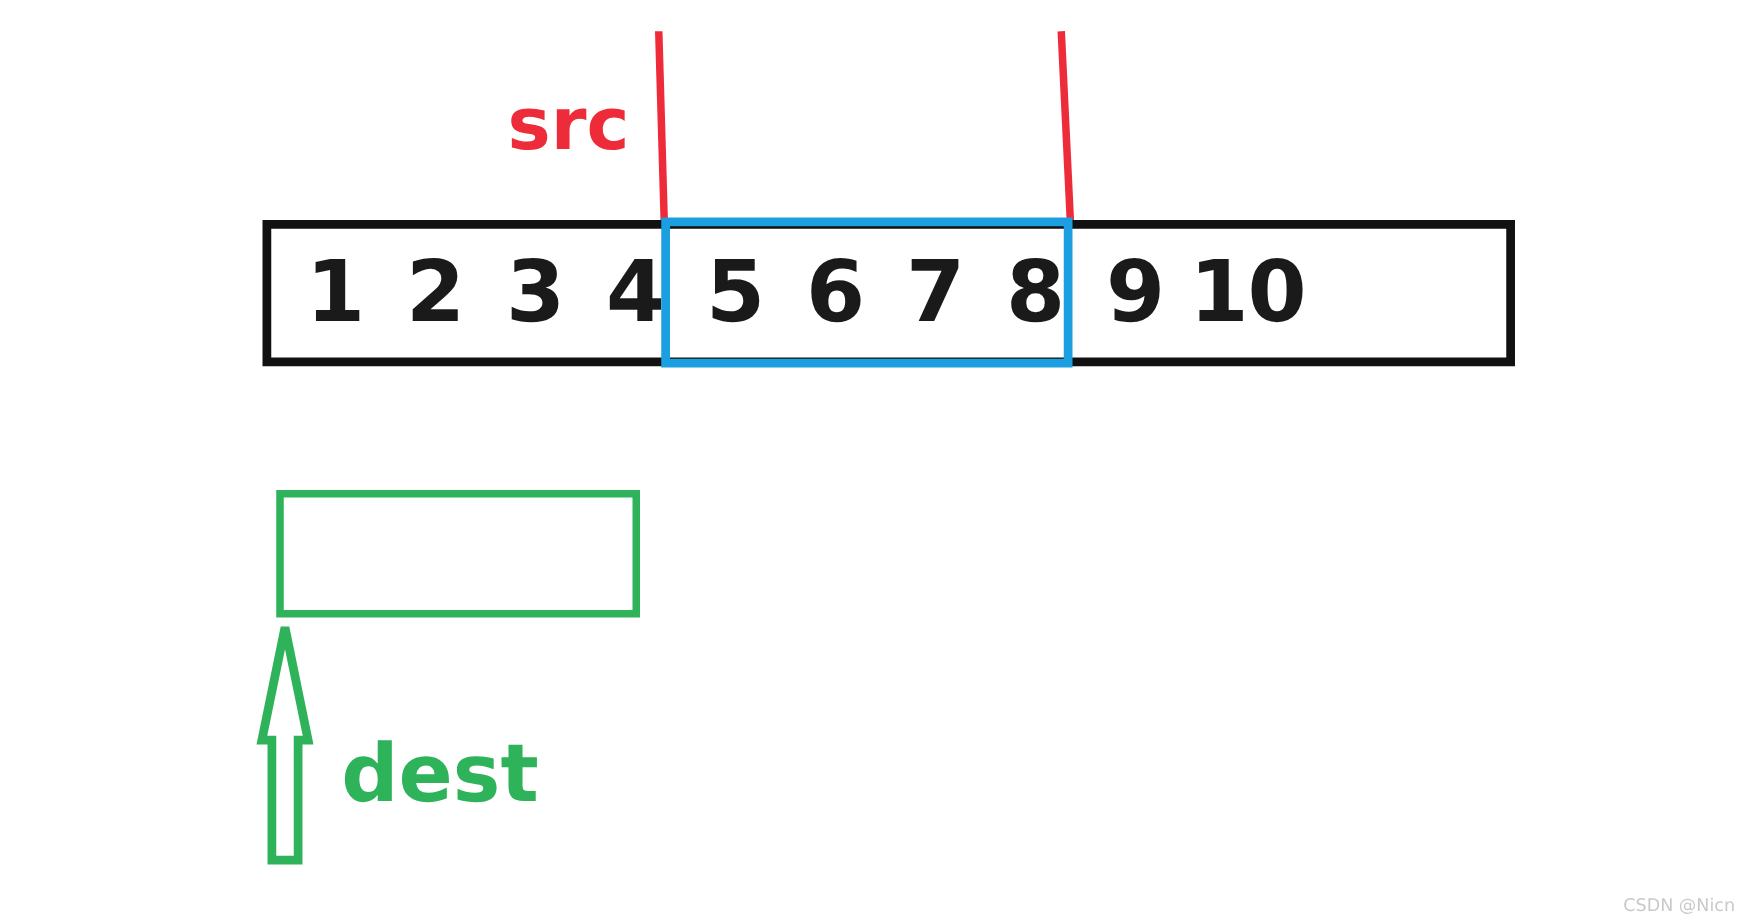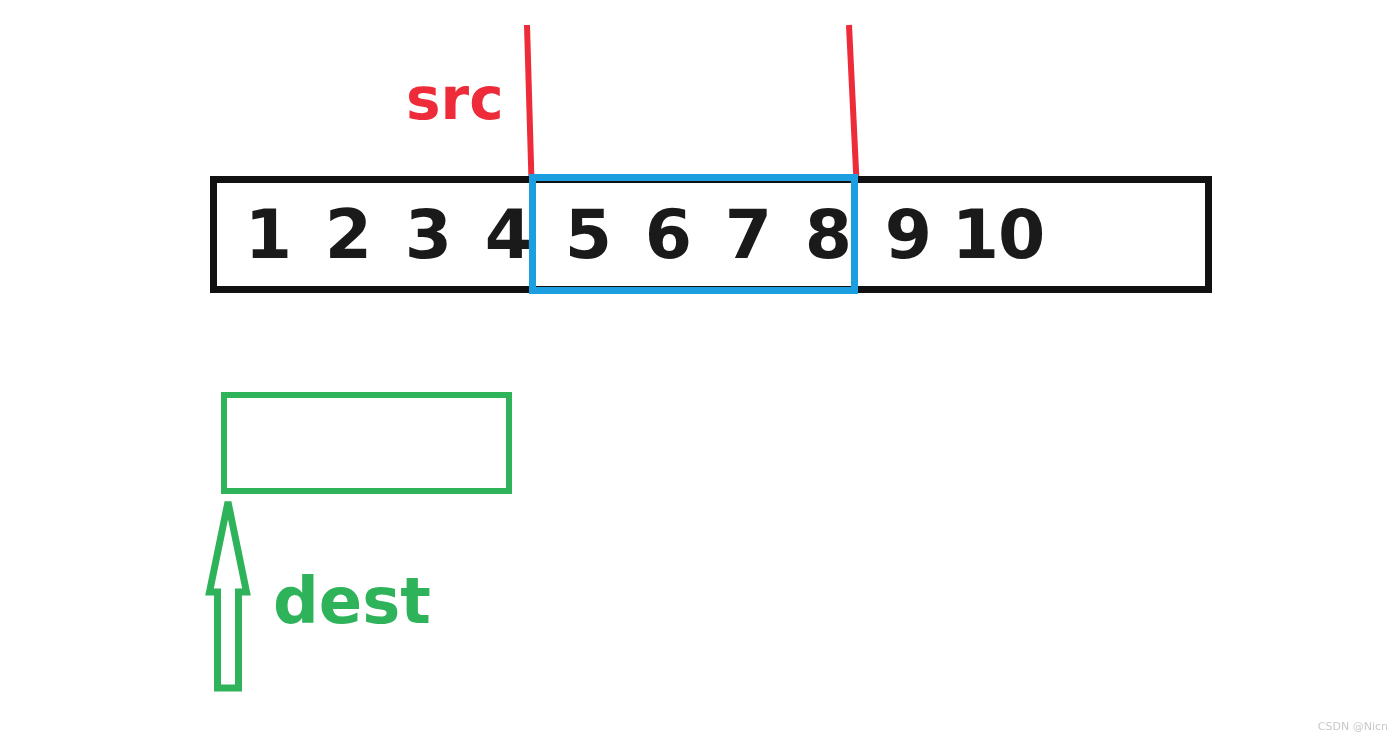--- a/index.html
+++ b/index.html
@@ -105,37 +105,37 @@
     top: 496px;
     width: 60px;
     height: 200px;
     overflow: visible;
   }
 
   
   #dest-label {
     position: absolute;
     left: 273px;
-    top: 569px;
+    top: 588px;
     color: #2eb35a;
     font-family: "DejaVu Sans", sans-serif;
     font-size: 64px;
     font-weight: bold;
     line-height: 1;
     white-space: nowrap;
   }
 
   
   #watermark {
     position: absolute;
     right: 8px;
     bottom: 6px;
     color: #c9c9c9;
     font-family: "DejaVu Sans", sans-serif;
-    font-size: 11px;
+    font-size: 14px;
     line-height: 1;
     white-space: nowrap;
   }
 </style>
 </head>
 <body>
 
 <div id="canvas">
 
   <svg class="ptr-line" style="left:516px; top:22px; width:30px; height:162px;" viewBox="0 0 30 162" xmlns="http://www.w3.org/2000/svg">

